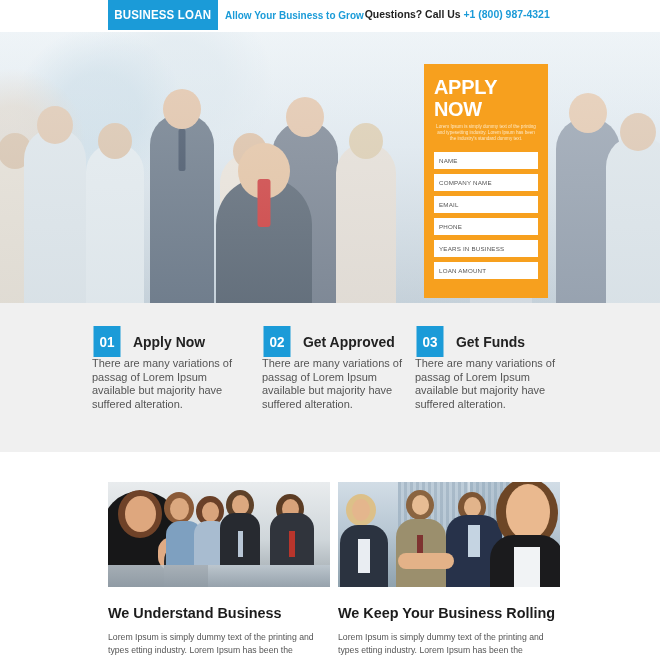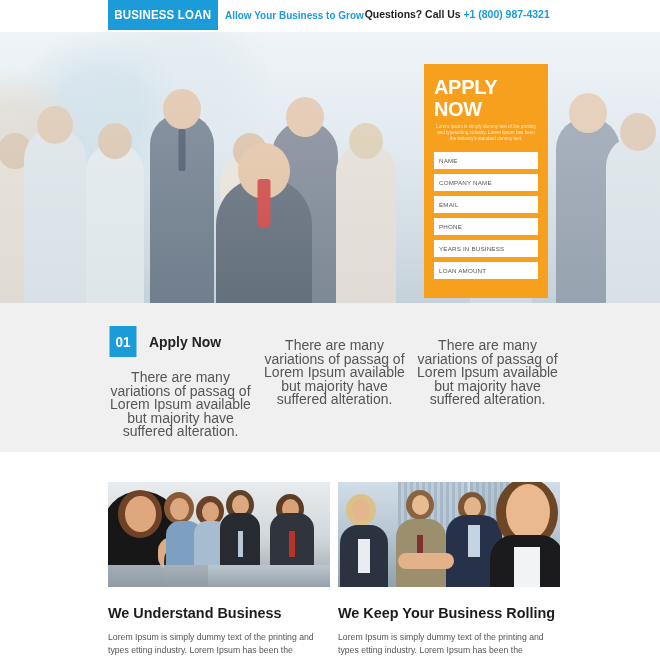--- a/index.html
+++ b/index.html
@@ -93,33 +93,33 @@
   .continue-btn{
     display:block;width:100%;height:25px;margin-top:11px;
     background:#333333;border:none;color:#fff;cursor:pointer;
     font-family:"Liberation Sans", sans-serif;font-size:9px;font-weight:bold;
     letter-spacing:1.1px;
   }
 
   
   .steps{background:#f0f0f0;height:149px;position:relative;}
   .step{position:absolute;top:22px;width:152px;}
-  .step.s1{left:108px;} .step.s2{left:262px;} .step.s3{left:415px;}
+  .step.s1{left:92px;} .step.s2{left:262px;} .step.s3{left:415px;}
   .step-head{display:flex;align-items:center;height:32px;}
   .step-num{
     width:30px;height:31px;background:#1b9bd8;color:#fff;
     display:flex;align-items:center;justify-content:center;
     font-size:15px;font-weight:bold;transform:scaleX(.9);
   }
   .step-title{
     margin-left:11px;font-size:15px;font-weight:bold;color:#222;
     transform:scaleX(.93);transform-origin:left center;white-space:nowrap;
   }
   .step-text{
-    margin-top:14px;font-size:14px;line-height:13.5px;color:#555;width:145px;text-align:center;
+    font-size:11px;line-height:13.5px;color:#555;width:145px;
   }
 
   
   .content{background:#fff;position:relative;height:208px;}
   .card{position:absolute;top:30px;width:222px;}
   .card.c1{left:108px;} .card.c2{left:338px;}
   .card-img{
     width:222px;height:105px;overflow:hidden;position:relative;
     background:#b9c4cc;
   }
@@ -205,23 +205,31 @@
 
   <div class="steps">
     <div class="step s1">
       <div class="step-head">
         <div class="step-num">01</div>
         <div class="step-title">Apply Now</div>
       </div>
       <div class="step-text">There are many variations of passag of Lorem Ipsum available but majority have suffered alteration.</div>
     </div>
     <div class="step s2">
+      <div class="step-head">
+        <div class="step-num">02</div>
+        <div class="step-title">Get Approved</div>
+      </div>
       <div class="step-text">There are many variations of passag of Lorem Ipsum available but majority have suffered alteration.</div>
     </div>
     <div class="step s3">
+      <div class="step-head">
+        <div class="step-num">03</div>
+        <div class="step-title">Get Funds</div>
+      </div>
       <div class="step-text">There are many variations of passag of Lorem Ipsum available but majority have suffered alteration.</div>
     </div>
   </div>
 
   <div class="content">
     <div class="card c1">
       <div class="card-img">
         <div style="position:absolute;inset:0;background:linear-gradient(180deg,#e9ecee 0%,#cfd6da 55%,#9aa3a9 100%);"></div>
         <div style="position:absolute;left:-6px;bottom:0;width:78px;height:96px;background:#171718;border-radius:38px 38px 0 0;"></div>
         <div style="position:absolute;left:10px;top:8px;width:44px;height:48px;background:#6f4228;border-radius:50%;"></div>

